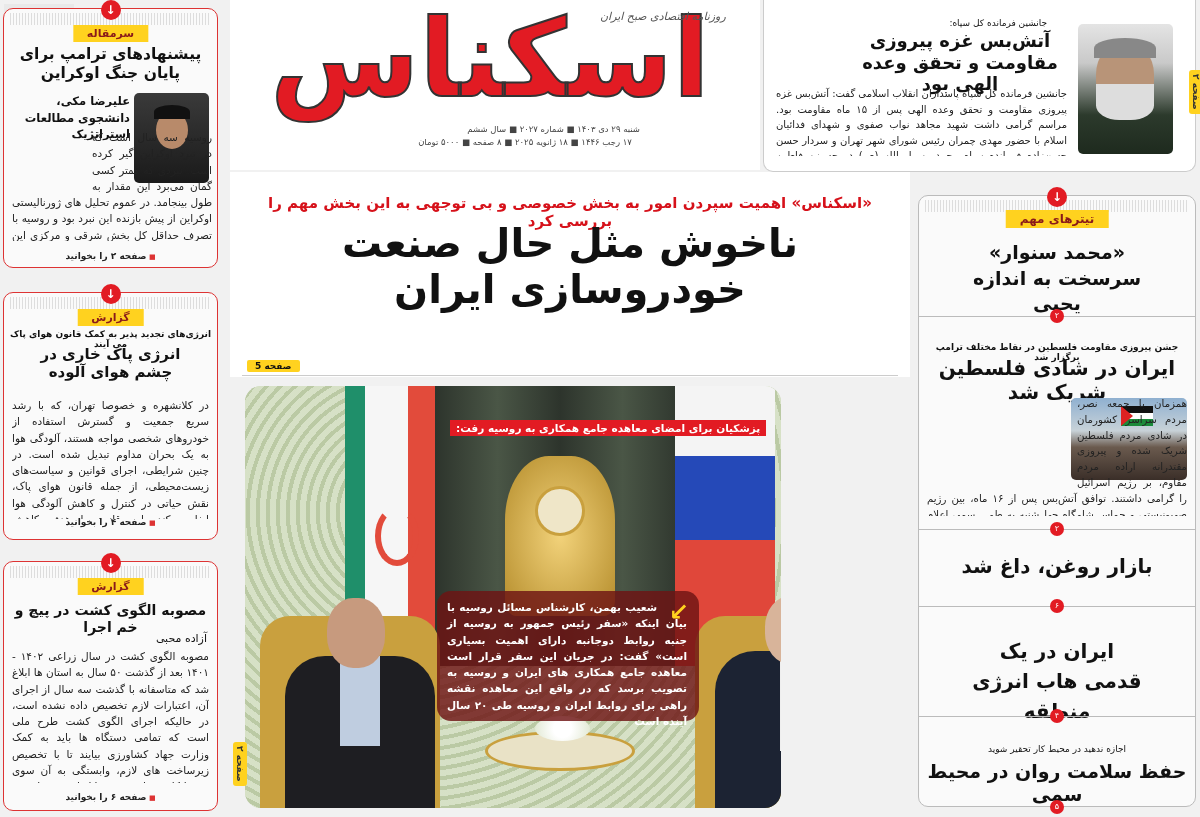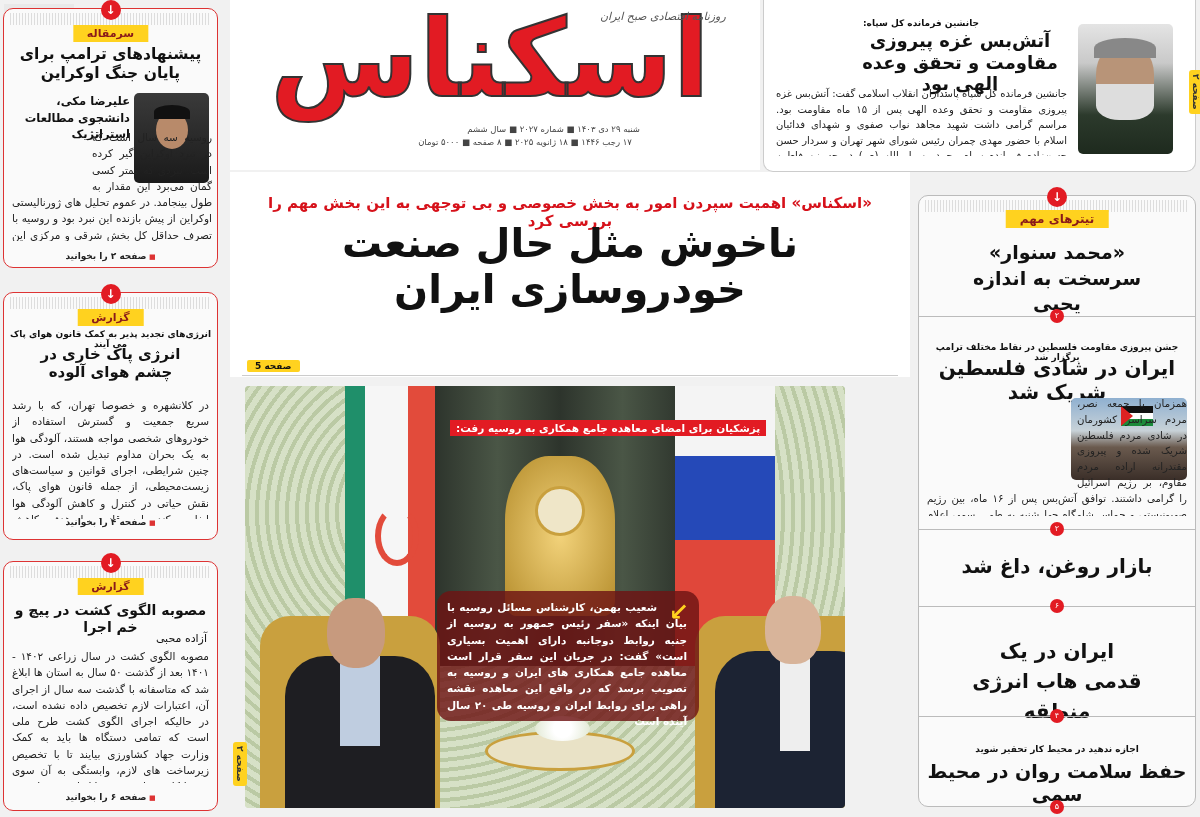--- a/index.html
+++ b/index.html
@@ -67,34 +67,34 @@
   <div class="abs" style="top:124px;left:180px;width:230px;text-align:right;font-size:8.5px;color:#444">شنبه ۲۹ دی ۱۴۰۳ ■ شماره ۲۰۲۷ ■ سال ششم</div>
   <div class="abs" style="top:137px;left:180px;width:230px;text-align:center;font-size:8.5px;color:#444">۱۷ رجب ۱۴۴۶ ■ ۱۸ ژانویه ۲۰۲۵ ■ ۸ صفحه ■ ۵۰۰۰ تومان</div>
 </div>
 
 <div class="abs" style="top:0;left:763px;width:433px;height:172px;background:#fff;border:1px solid #ccc;border-top:none;border-radius:0 0 10px 10px">
   <div class="photo" style="top:24px;right:22px;width:95px;height:130px;background:linear-gradient(180deg,#e4e4e4 0,#c9c9c9 30%,#2c3a2c 70%,#1e2a1e 100%)">
     <div style="position:absolute;top:18px;left:18px;width:58px;height:72px;border-radius:45%;background:#b89478"></div>
     <div style="position:absolute;top:14px;left:16px;width:62px;height:20px;border-radius:50% 50% 0 0;background:#888"></div>
     <div style="position:absolute;top:60px;left:18px;width:58px;height:36px;border-radius:0 0 40% 40%;background:#ddd"></div>
   </div>
-  <div class="abs" style="top:18px;right:132px;width:200px;font-size:9px;font-weight:bold;text-align:left">جانشین فرمانده کل سپاه:</div>
+  <div class="abs" style="top:18px;right:148px;width:200px;font-size:9px;font-weight:normal;text-align:right">جانشین فرمانده کل سپاه:</div>
   <div class="h abs" style="top:30px;right:130px;width:210px;font-size:18px">آتش‌بس غزه پیروزی مقاومت و تحقق وعده الهی بود</div>
   <div class="body abs" style="top:86px;right:128px;left:12px;font-size:10px;height:70px;overflow:hidden">جانشین فرمانده کل سپاه پاسداران انقلاب اسلامی گفت: آتش‌بس غزه پیروزی مقاومت و تحقق وعده الهی پس از ۱۵ ماه مقاومت بود. مراسم گرامی داشت شهید مجاهد نواب صفوی و شهدای فدائیان اسلام با حضور مهدی چمران رئیس شورای شهر تهران و سردار حسن حسن‌زاده فرمانده سپاه محمد رسول الله (ص) در حسینیه فاطمه الزهرا (س) سپاه تهران بزرگ برگزار شد...</div>
   <div class="pagetab" style="top:70px;right:-8px;height:44px;width:14px">صفحه ۲</div>
 </div>
 
 <div class="abs" style="top:172px;left:230px;width:680px;height:205px;background:#fff">
   <div class="abs" style="top:22px;left:20px;right:20px;text-align:center;font-size:15px;font-weight:bold;color:#d6111a">«اسکناس» اهمیت سپردن امور به بخش خصوصی و بی توجهی به این بخش مهم را بررسی کرد</div>
   <div class="abs" style="top:48px;left:10px;right:10px;text-align:center;font-size:40px;font-weight:bold;letter-spacing:-1px">ناخوش مثل حال صنعت خودروسازی ایران</div>
   <div class="abs" style="top:188px;left:17px;background:#ffd21f;font-size:9px;font-weight:bold;padding:1px 8px;border-radius:2px">صفحه 5</div>
   <div class="abs" style="top:203px;left:12px;right:12px;height:1px;background:#ccc"></div>
 </div>
 
-<div class="abs" style="top:386px;left:245px;width:600px;height:422px;border-radius:4px;overflow:hidden;background:#c9d6b6">
+<div class="abs" style="top:386px;left:245px;width:536px;height:422px;border-radius:16px;overflow:hidden;background:#c9d6b6">
 
   <div class="abs" style="inset:0;background:repeating-radial-gradient(circle at 30% 30%,#d8e2c8 0 6px,#b9c8a2 6px 10px);opacity:.9"></div>
 
   <div class="abs" style="top:0;left:190px;width:250px;height:280px;background:linear-gradient(90deg,#2d342c,#4a5646,#2d342c,#4a5646,#2d342c)"></div>
 
   <div class="abs" style="top:0;left:100px;width:90px;height:330px;background:linear-gradient(90deg,#1f8f6a 0 22%,#f6f6f6 22% 70%,#e24b3b 70%)"></div>
   <div class="abs" style="top:120px;left:130px;width:44px;height:60px;border-radius:50%;border:6px solid #e24b3b;border-top-color:transparent"></div>
 
   <div class="abs" style="top:0;left:430px;width:100px;height:280px;background:linear-gradient(180deg,#f4f4f4 0 25%,#2549b8 25% 55%,#e0473a 55%)"></div>
 
@@ -146,16 +146,16 @@
   <div class="num" style="top:326px">۲</div>
 
   <div class="h abs" style="top:358px;left:10px;right:10px;font-size:20px">بازار روغن، داغ شد</div>
   <div class="divider" style="top:410px"></div>
   <div class="num" style="top:403px">۶</div>
 
   <div class="h abs" style="top:440px;left:50px;right:50px;font-size:20px;line-height:1.5">ایران در یک قدمی هاب انرژی منطقه</div>
   <div class="divider" style="top:520px"></div>
   <div class="num" style="top:513px">۴</div>
 
-  <div class="abs" style="top:548px;left:6px;right:6px;text-align:center;font-size:9px;font-weight:bold">اجازه ندهید در محیط کار تحقیر شوید</div>
+  <div class="abs" style="top:548px;left:6px;right:6px;text-align:center;font-size:9px;font-weight:normal">اجازه ندهید در محیط کار تحقیر شوید</div>
   <div class="h abs" style="top:564px;left:4px;right:4px;font-size:19px">حفظ سلامت روان در محیط سمی</div>
   <div class="num" style="top:604px">۵</div>
 </div>
 
 </body></html>

